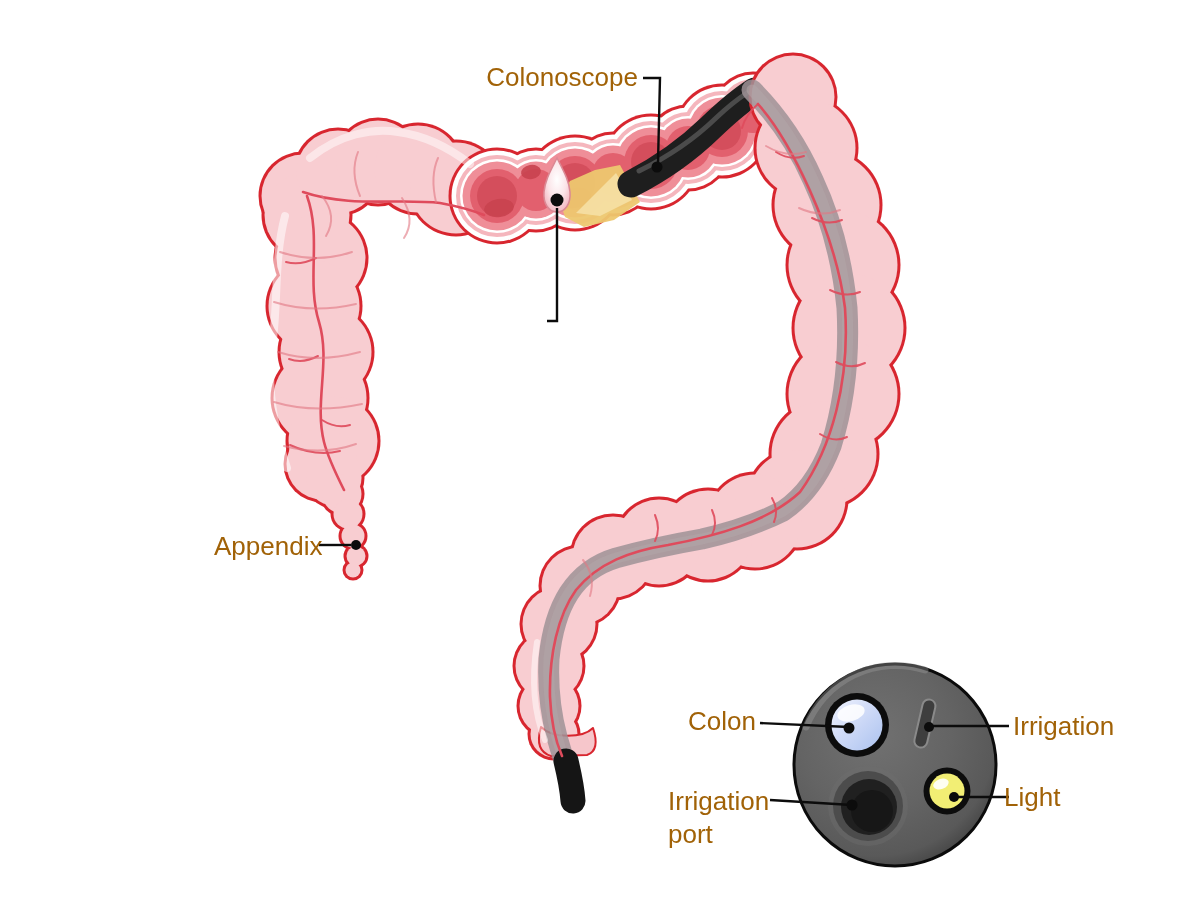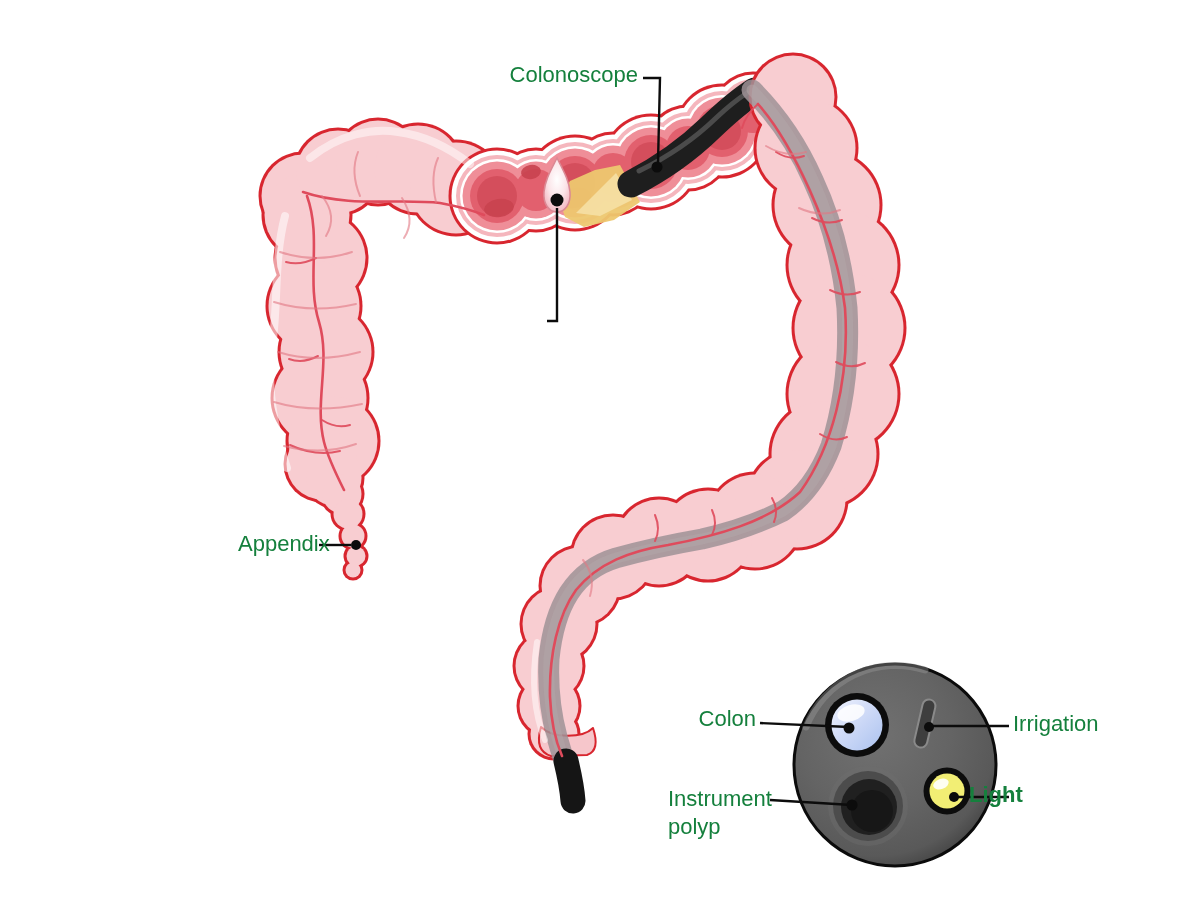--- a/index.html
+++ b/index.html
@@ -1,19 +1,19 @@
 <!DOCTYPE html>
 <html><head>
 <meta charset="utf-8">
 <style>
   html,body{margin:0;padding:0;background:#ffffff;}
   .stage{position:relative;width:1200px;height:900px;background:#ffffff;overflow:hidden;
          font-family:"Liberation Sans", sans-serif;}
   .stage svg{position:absolute;left:0;top:0;}
-  .lbl{position:absolute;font-size:22px;line-height:1.25;color:#15803d;white-space:nowrap;}
+  .lbl{position:absolute;font-size:26px;line-height:1.25;color:#a16207;white-space:nowrap;}
   .lbl.wrap{white-space:normal;}
   .ra{text-align:right;}
 </style>
 </head>
 <body>
 
 <div class="stage">
 
 <svg width="1200" height="900" viewBox="0 0 1200 900">
   <defs>
@@ -275,18 +275,18 @@
     <circle cx="557" cy="200" r="6.5"></circle>
     <circle cx="356" cy="545" r="5"></circle>
     <circle cx="849" cy="728" r="5.5"></circle>
     <circle cx="852" cy="805" r="5.5"></circle>
     <circle cx="929" cy="727" r="5"></circle>
     <circle cx="954" cy="797" r="5"></circle>
   </g>
 </svg>
 
   <div class="lbl ra" style="left:470px;top:61px;width:168px;">Colonoscope</div>
-  <div class="lbl" style="left:214px;top:530px;margin-left:24px;">Appendix</div>
+  <div class="lbl" style="left:214px;top:530px;">Appendix</div>
   <div class="lbl ra" style="left:668px;top:705px;width:88px;">Colon</div>
-  <div class="lbl wrap" style="left:668px;top:785px;width:128px;">Instrument polyp</div>
+  <div class="lbl wrap" style="left:668px;top:785px;width:128px;">Irrigation port</div>
   <div class="lbl" style="left:1013px;top:710px;">Irrigation</div>
-  <div class="lbl" style="left:969px;top:781px;font-weight:bold;">Light</div>
+  <div class="lbl" style="left:1004px;top:781px;">Light</div>
 </div>
 
 </body></html>

